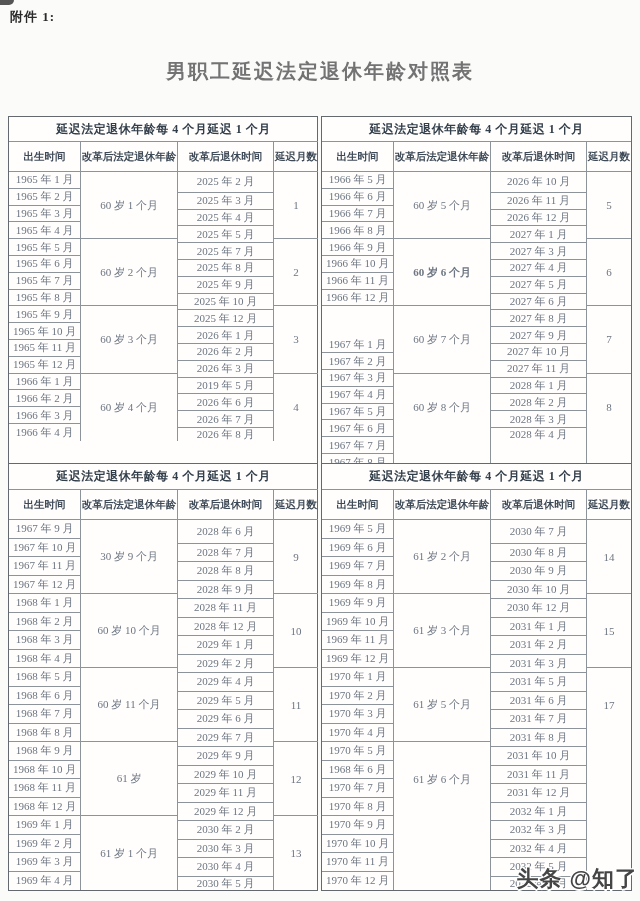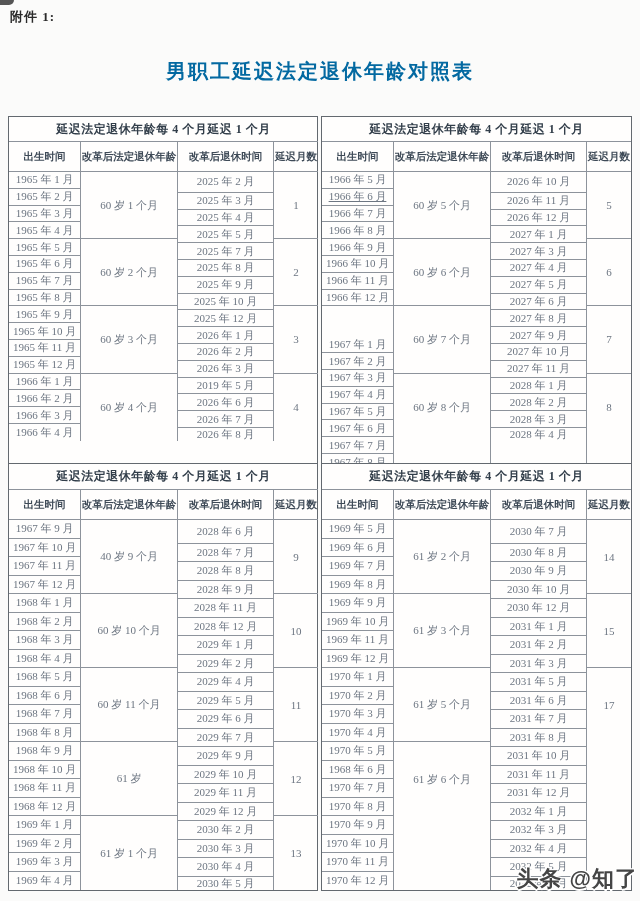--- a/index.html
+++ b/index.html
@@ -11,21 +11,21 @@
   .corner-artifact{
     position:absolute;left:0;top:0;width:14px;height:5px;
     background:#2c2c2c;border-radius:0 0 5px 0;opacity:.8;
   }
   .attachment{
     position:absolute;left:10px;top:8px;
     font-size:13px;font-weight:bold;color:#2a2a2a;letter-spacing:1px;
   }
   .page-title{
     position:absolute;top:58px;left:0;width:100%;
-    text-align:center;font-size:20px;font-weight:bold;color:#0369a1;
+    text-align:center;font-size:20px;font-weight:bold;color:#737373;
     letter-spacing:2px;
   }
   .pair{position:absolute;left:8px;display:flex;}
   .pair-top{top:116px;}
   .pair-bottom{top:463px;}
   .half{
     box-sizing:border-box;background:#fffefd;
     border:1.5px solid #63696f;
     display:grid;
     grid-template-columns:72px 97px 96px 1fr;
@@ -127,39 +127,39 @@
       </div>
     </div>
   <div class="half half-right">
       <div class="merged-h" style="height: 24px;">延迟法定退休年龄每 4 个月延迟 1 个月</div>
       <div class="col-h" style="height: 30px;">出生时间</div>
       <div class="col-h" style="height: 30px;">改革后法定退休年龄</div>
       <div class="col-h" style="height: 30px;">改革后退休时间</div>
       <div class="col-h last" style="height: 30px;">延迟月数</div>
       <div class="stack">
         <div class="cell" style="height: 16.8px;">1966 年 5 月</div>
-        <div class="cell" style="height: 16.8px; text-decoration: underline;">1966 年 6 月</div>
+        <div class="cell" style="height: 16.8px;">1966 年 6 月</div>
         <div class="cell" style="height: 16.8px;">1966 年 7 月</div>
         <div class="cell" style="height: 16.8px;">1966 年 8 月</div>
         <div class="cell" style="height: 16.8px;">1966 年 9 月</div>
         <div class="cell" style="height: 16.8px;">1966 年 10 月</div>
         <div class="cell" style="height: 16.8px;">1966 年 11 月</div>
         <div class="cell" style="height: 16.8px;">1966 年 12 月</div>
         <div class="cell" style="height: 16.8px; margin-top: 30px;">1967 年 1 月</div>
         <div class="cell" style="height: 16.8px;">1967 年 2 月</div>
         <div class="cell" style="height: 16.8px;">1967 年 3 月</div>
         <div class="cell" style="height: 16.8px;">1967 年 4 月</div>
         <div class="cell" style="height: 16.8px;">1967 年 5 月</div>
         <div class="cell" style="height: 16.8px;">1967 年 6 月</div>
         <div class="cell" style="height: 16.8px;">1967 年 7 月</div>
         <div class="cell" style="height: 16.8px;">1967 年 8 月</div>
       </div>
       <div class="stack">
         <div class="cell" style="height: 67.2px;">60 岁 5 个月</div>
-        <div class="cell" style="height: 67.2px;">60 岁 6 个月</div>
+        <div class="cell" style="height: 67.2px; font-weight: bold;">60 岁 6 个月</div>
         <div class="cell" style="height: 67.2px;">60 岁 7 个月</div>
         <div class="cell" style="height: 67.2px;">60 岁 8 个月</div>
       </div>
       <div class="stack">
         <div class="cell" style="height: 20.8px;">2026 年 10 月</div>
         <div class="cell" style="height: 16.8px;">2026 年 11 月</div>
         <div class="cell" style="height: 16.8px;">2026 年 12 月</div>
         <div class="cell" style="height: 16.8px;">2027 年 1 月</div>
         <div class="cell" style="height: 16.8px;">2027 年 3 月</div>
         <div class="cell" style="height: 16.8px;">2027 年 4 月</div>
@@ -206,21 +206,21 @@
         <div class="cell" style="height: 18.5px;">1968 年 9 月</div>
         <div class="cell" style="height: 18.5px;">1968 年 10 月</div>
         <div class="cell" style="height: 18.5px;">1968 年 11 月</div>
         <div class="cell" style="height: 18.5px;">1968 年 12 月</div>
         <div class="cell" style="height: 18.5px;">1969 年 1 月</div>
         <div class="cell" style="height: 18.5px;">1969 年 2 月</div>
         <div class="cell" style="height: 18.5px;">1969 年 3 月</div>
         <div class="cell" style="height: 18.5px;">1969 年 4 月</div>
       </div>
       <div class="stack">
-        <div class="cell" style="height: 74px;">40 岁 9 个月</div>
+        <div class="cell" style="height: 74px;">30 岁 9 个月</div>
         <div class="cell" style="height: 74px;">60 岁 10 个月</div>
         <div class="cell" style="height: 74px;">60 岁 11 个月</div>
         <div class="cell" style="height: 74px;">61 岁</div>
         <div class="cell" style="height: 74px;">61 岁 1 个月</div>
       </div>
       <div class="stack">
         <div class="cell" style="height: 23.5px;">2028 年 6 月</div>
         <div class="cell" style="height: 18.5px;">2028 年 7 月</div>
         <div class="cell" style="height: 18.5px;">2028 年 8 月</div>
         <div class="cell" style="height: 18.5px;">2028 年 9 月</div>

